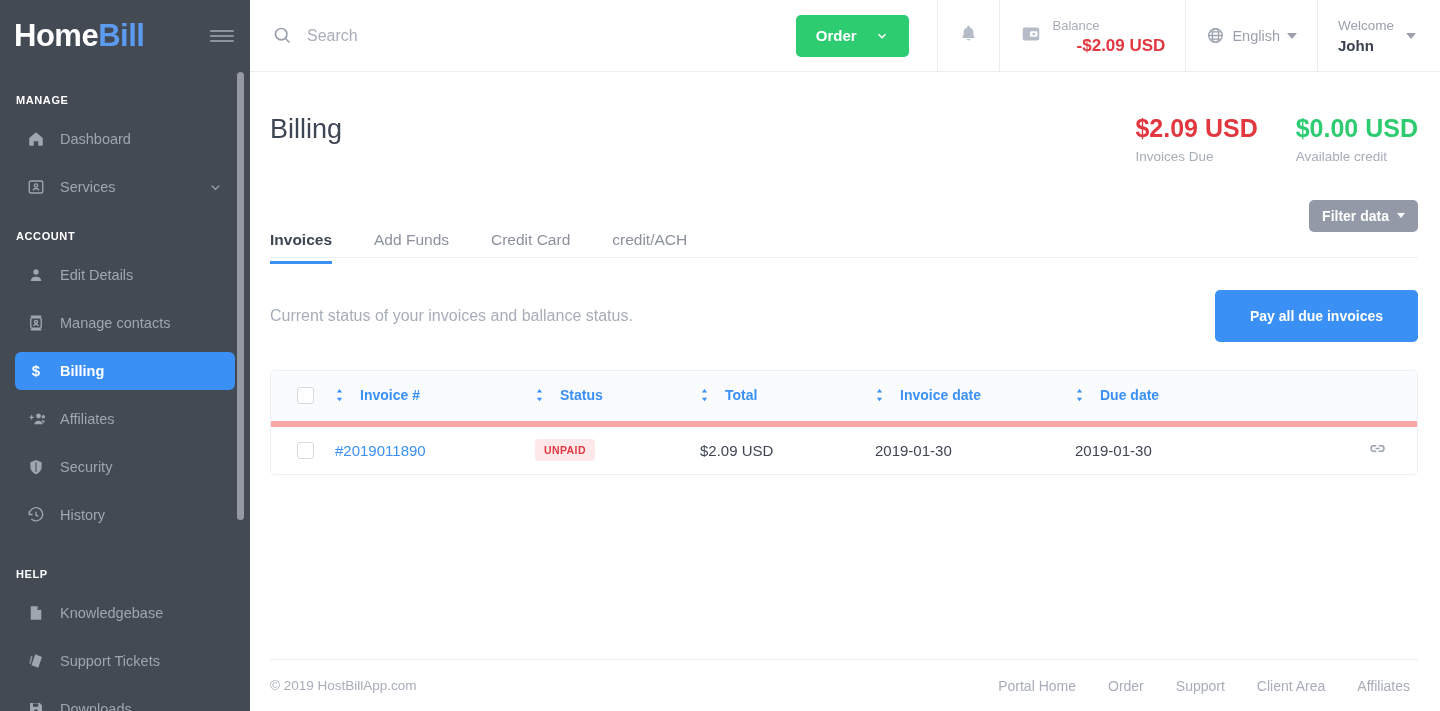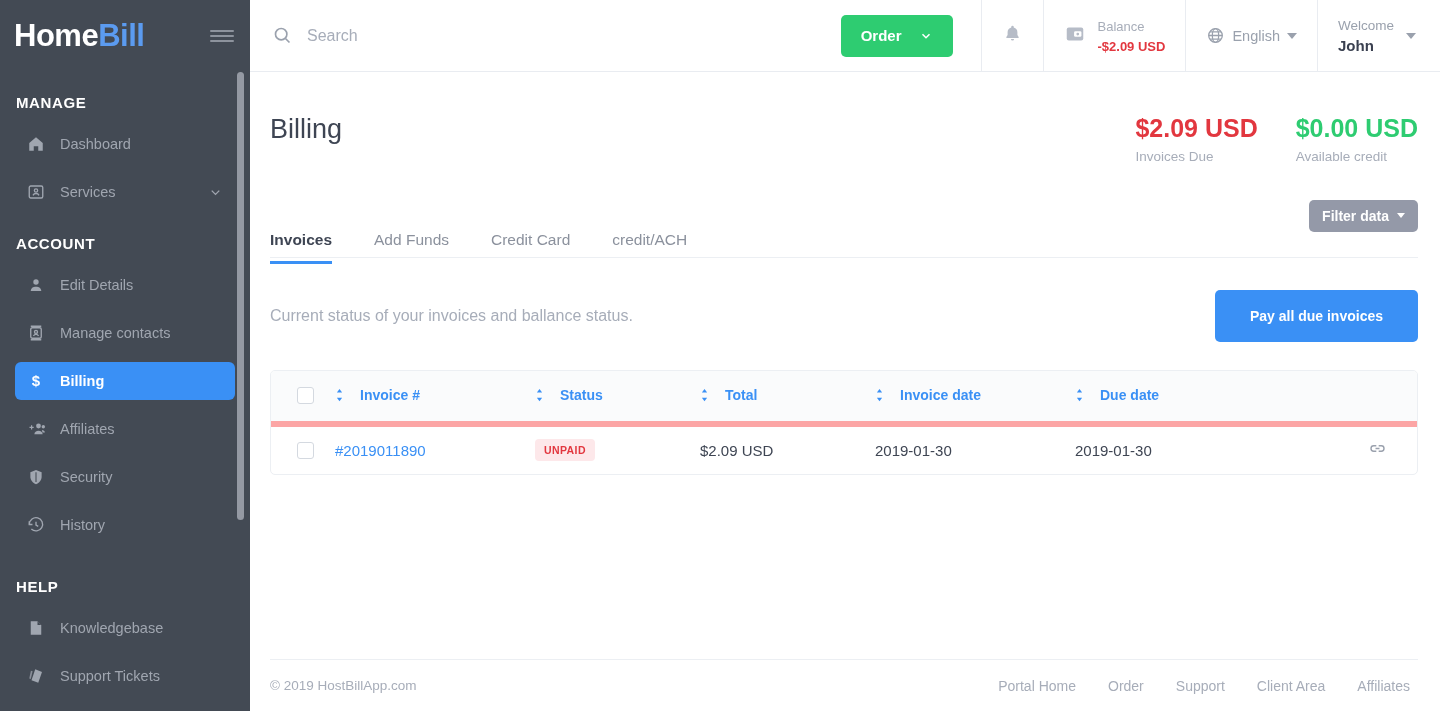--- a/index.html
+++ b/index.html
@@ -24,21 +24,21 @@
     padding: 0 16px 0 14px;
   }
   .brand { font-size: 31px; font-weight: bold; letter-spacing: -0.5px; }
   .brand .b1 { color: #ffffff; }
   .brand .b2 { color: #5b9bf0; }
   .burger { width: 24px; height: 18px; display: flex; flex-direction: column;
             justify-content: space-between; cursor: pointer; padding: 3px 0; }
   .burger i { display: block; height: 2px; background: #8d939d; border-radius: 1px; }
 
   .nav-section {
-    color: #ffffff; font-size: 15px; font-weight: bold;
+    color: #ffffff; font-size: 11px; font-weight: bold;
     letter-spacing: 0.6px; padding: 0 0 0 16px;
   }
   .sec-manage { margin-top: 22px; }
   .sec-account { margin-top: 24px; }
   .sec-help { margin-top: 34px; }
 
   .nav-item {
     display: flex; align-items: center;
     height: 38px; margin: 10px 15px 0 15px;
     padding: 0 12px; border-radius: 6px;
@@ -86,21 +86,21 @@
     background: #2ecc71; color: #fff; border: none; border-radius: 5px;
     height: 42px; padding: 0 20px; font-size: 15px; font-weight: bold;
     display: flex; align-items: center; gap: 18px; cursor: pointer;
     font-family: "Liberation Sans", sans-serif;
   }
   .bell { color: #b6bcc7; }
   .balance-cell { gap: 11px; }
   .wallet-ico { color: #b6bcc7; }
   .bal-txt { line-height: 1.25; }
   .bal-label { font-size: 13px; color: #a7adb9; }
-  .bal-val { font-size: 13px; font-weight: bold; color: #e2373f; }
+  .bal-val { font-size: 17px; font-weight: bold; color: #e2373f; margin-left: 24px; }
   .lang-cell { gap: 7px; color: #9aa1ad; font-size: 14.5px; }
   .lang-cell .globe { display: flex; align-items: center; }
   .caret { width: 0; height: 0; border-left: 5px solid transparent;
            border-right: 5px solid transparent; border-top: 6px solid #9aa1ad; }
   .user-cell { gap: 12px; padding-right: 24px; }
   .user-txt { line-height: 1.3; }
   .user-welcome { font-size: 13.5px; color: #9aa1ad; }
   .user-name { font-size: 15px; font-weight: bold; color: #3a4050; }
 
   

